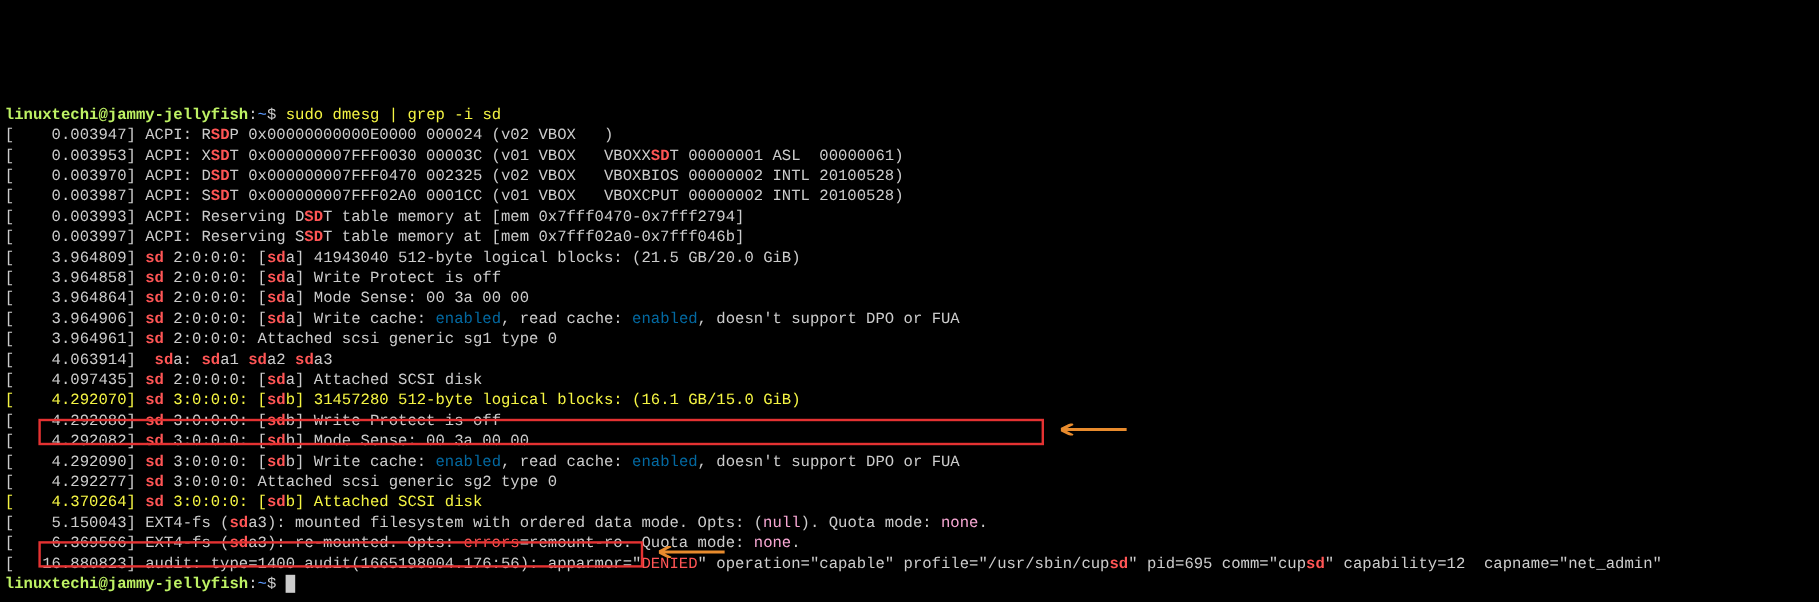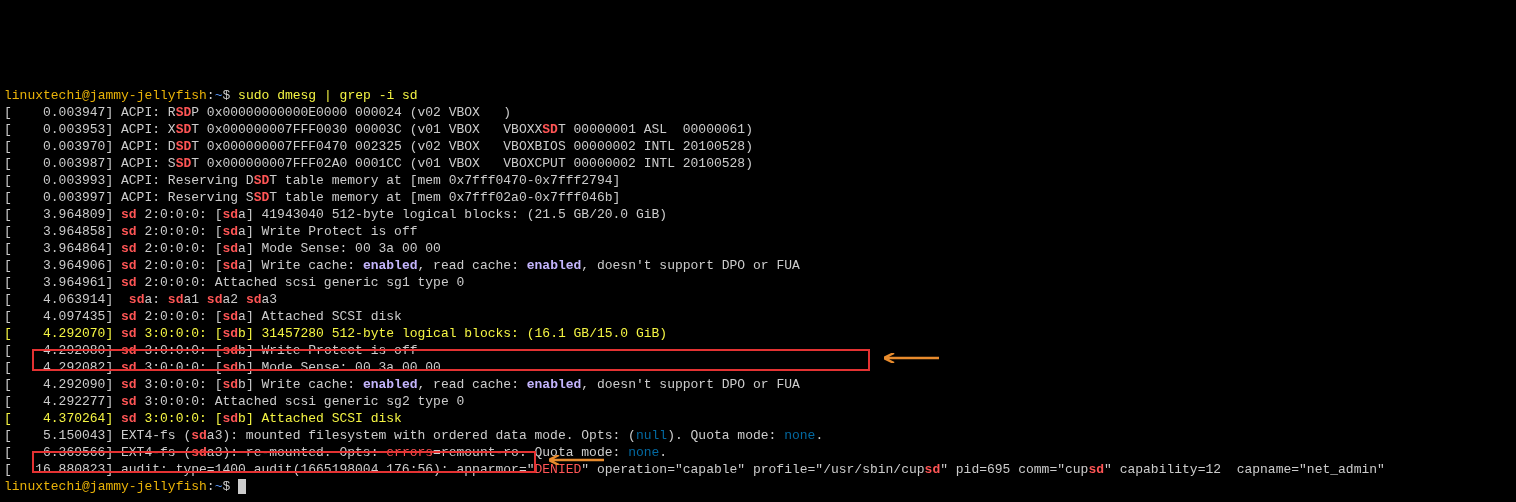--- a/index.html
+++ b/index.html
@@ -7,27 +7,27 @@
     padding: 2px 4px;
     background: #000000;
     color: #cccccc;
     font-family: "Consolas", "Monaco", "Courier New", monospace;
     font-size: 13px;
     line-height: 17px;
     white-space: pre;
     width: 1516px;
     box-sizing: border-box;
   }
-  .green { color: #eab308; }
-  .green-bold { color: #c4b5fd; font-weight: bold; }
+  .green { color: #bef264; font-weight: bold; }
+  .green-bold { color: #0369a1; font-weight: normal; }
   .blue { color: #5c9aff; }
   .yellow { color: #f5f543; }
   .red { color: #ff5555; font-weight: bold; }
   .red-plain { color: #ff5555; margin-top: 32px; }
-  .purple { color: #0369a1; font-family: Liberation Mono, monospace; }
+  .purple { color: #f9a8d4; font-family: Liberation Mono, monospace; }
   .cursor { display: inline-block; width: 8px; height: 15px; background: #cccccc; vertical-align: text-bottom; }
   .line { display: block; }
   .hl1 {
     position: absolute;
     left: 28px;
     top: 279px;
     width: 834px;
     height: 18px;
     border: 2px solid #e43232;
     pointer-events: none;

